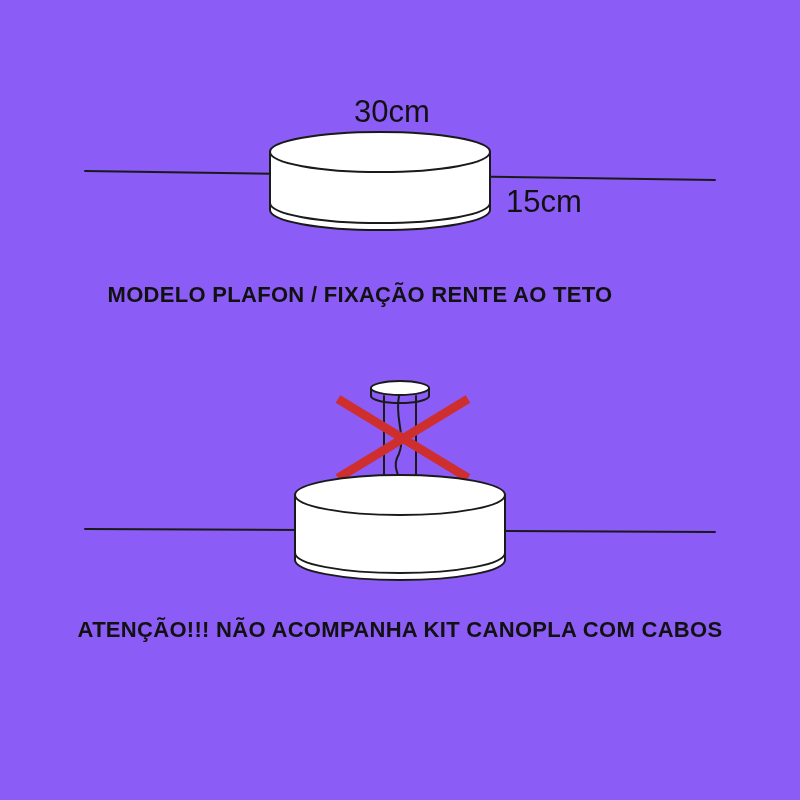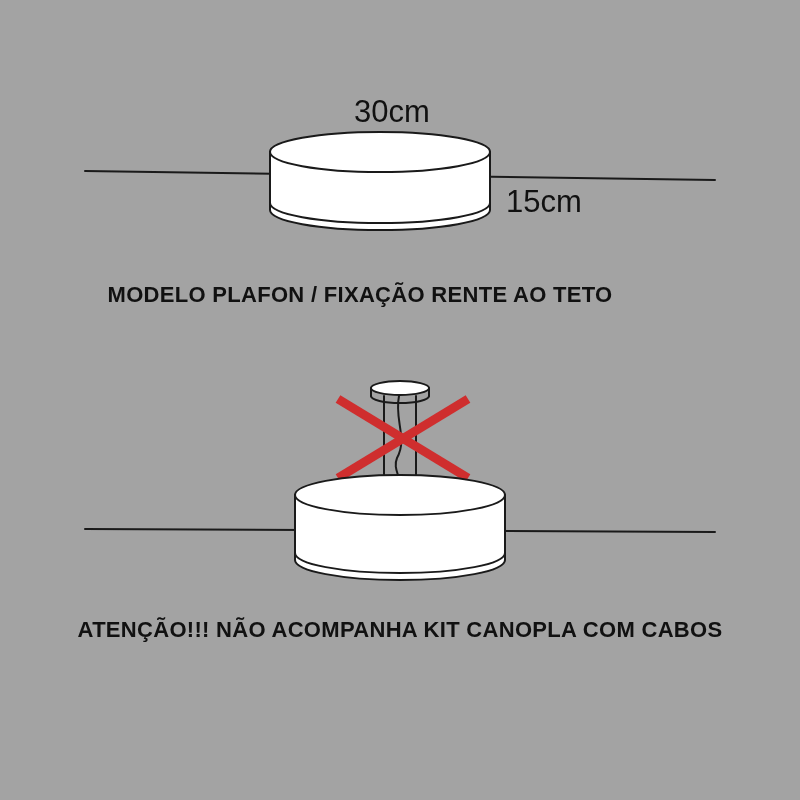--- a/index.html
+++ b/index.html
@@ -4,21 +4,21 @@
 <style>
   html, body {
     margin: 0;
     padding: 0;
     background: #ffffff;
   }
   .page {
     width: 800px;
     height: 800px;
     position: relative;
-    background: #a3a3a3;
+    background: #8b5cf6;
     font-family: "Liberation Sans", sans-serif;
     overflow: hidden;
   }
   svg { display: block; }
   .dim-label {
     font-family: "Liberation Sans", sans-serif;
     font-size: 31px;
     font-weight: 400;
     fill: #111111;
   }

